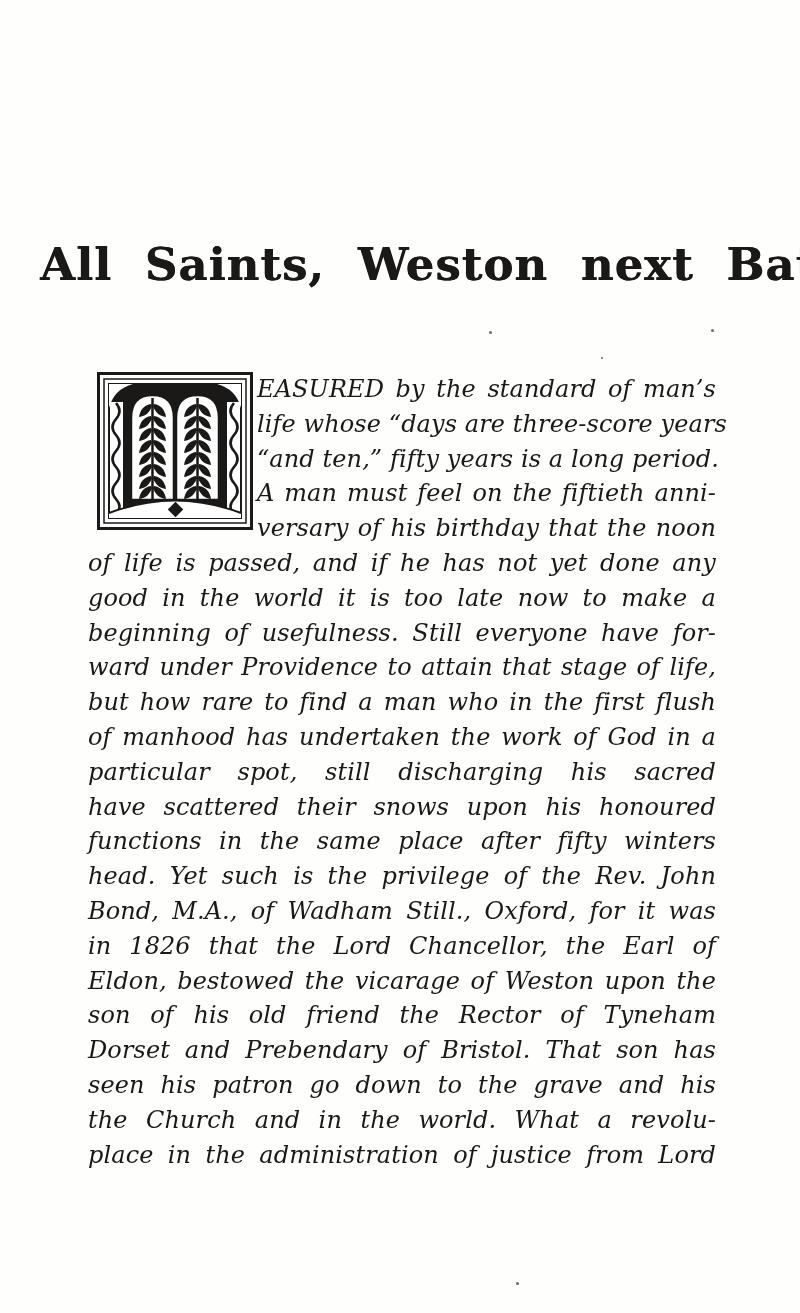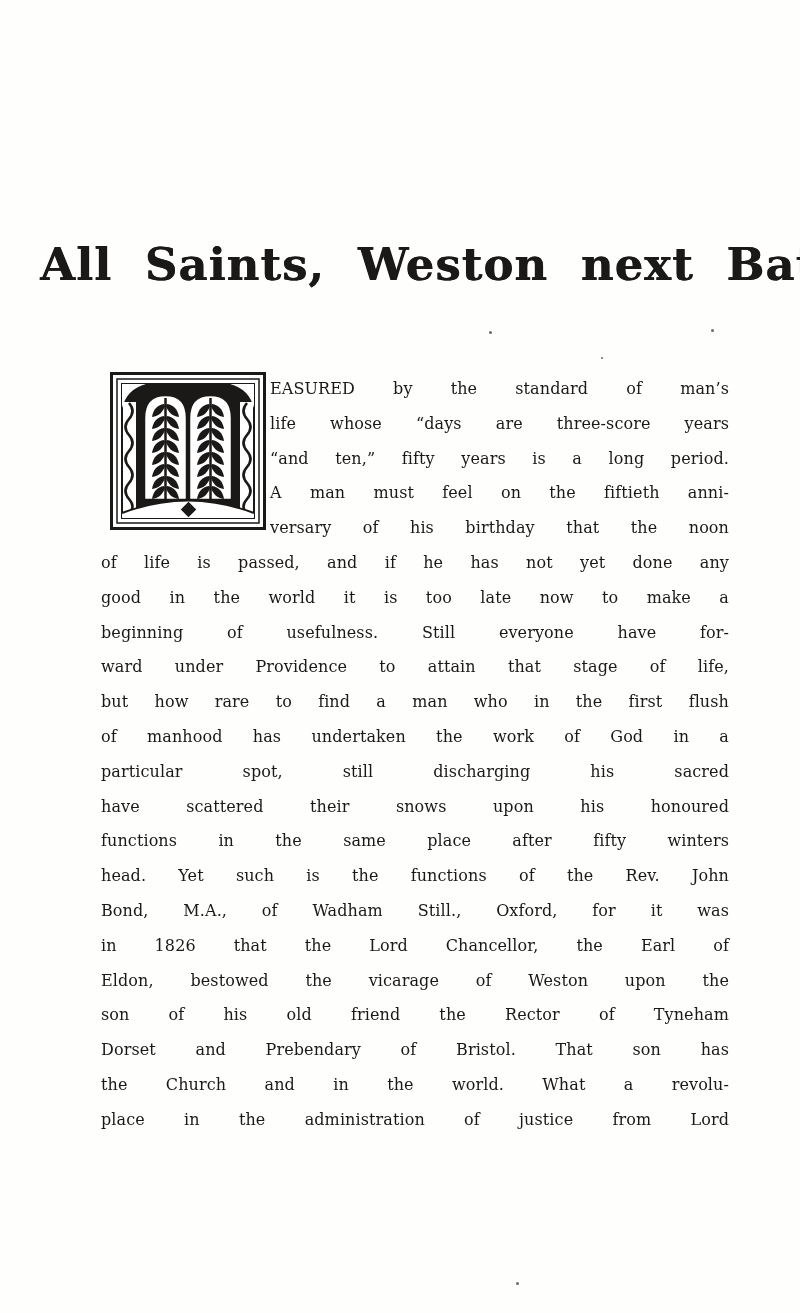--- a/index.html
+++ b/index.html
@@ -26,25 +26,26 @@
     font-size: 45px;
     font-weight: bold;
     letter-spacing: 1px;
     word-spacing: 16px;
     white-space: nowrap;
     text-shadow: 0.5px 0 0 currentColor;
   }
   .body-text {
     position: absolute;
     top: 372px;
-    left: 101px;
+    left: 88px;
     width: 628px;
-    font-size: 16px;
+    font-size: 24px;
     line-height: 34.8px;
     letter-spacing: 0.1px;
+    font-style: italic;
   }
   .line {
     text-align: justify;
     text-align-last: justify;
     white-space: nowrap;
     height: 34.8px;
     overflow: visible;
   }
   .first-block {
     display: flex;
@@ -164,24 +165,25 @@
     <div>
       <div class="line">of life is passed, and if he has not yet done any</div>
       <div class="line">good in the world it is too late now to make a</div>
       <div class="line">beginning of usefulness. Still everyone have for-</div>
       <div class="line">ward under Providence to attain that stage of life,</div>
       <div class="line">but how rare to find a man who in the first flush</div>
       <div class="line">of manhood has undertaken the work of God in a</div>
       <div class="line">particular spot, still discharging his sacred</div>
       <div class="line">have scattered their snows upon his honoured</div>
       <div class="line">functions in the same place after fifty winters</div>
-      <div class="line">head. Yet such is the functions of the Rev. John</div>
+      <div class="line">head. Yet such is the privilege of the Rev. John</div>
       <div class="line">Bond, M.A., of Wadham Still., Oxford, for it was</div>
       <div class="line">in 1826 that the Lord Chancellor, the Earl of</div>
       <div class="line">Eldon, bestowed the vicarage of Weston upon the</div>
       <div class="line">son of his old friend the Rector of Tyneham</div>
       <div class="line">Dorset and Prebendary of Bristol. That son has</div>
+      <div class="line">seen his patron go down to the grave and his</div>
       <div class="line">the Church and in the world. What a revolu-</div>
       <div class="line">place in the administration of justice from Lord</div>
     </div>
 
   </div>
 </div>
 
 </body></html>

